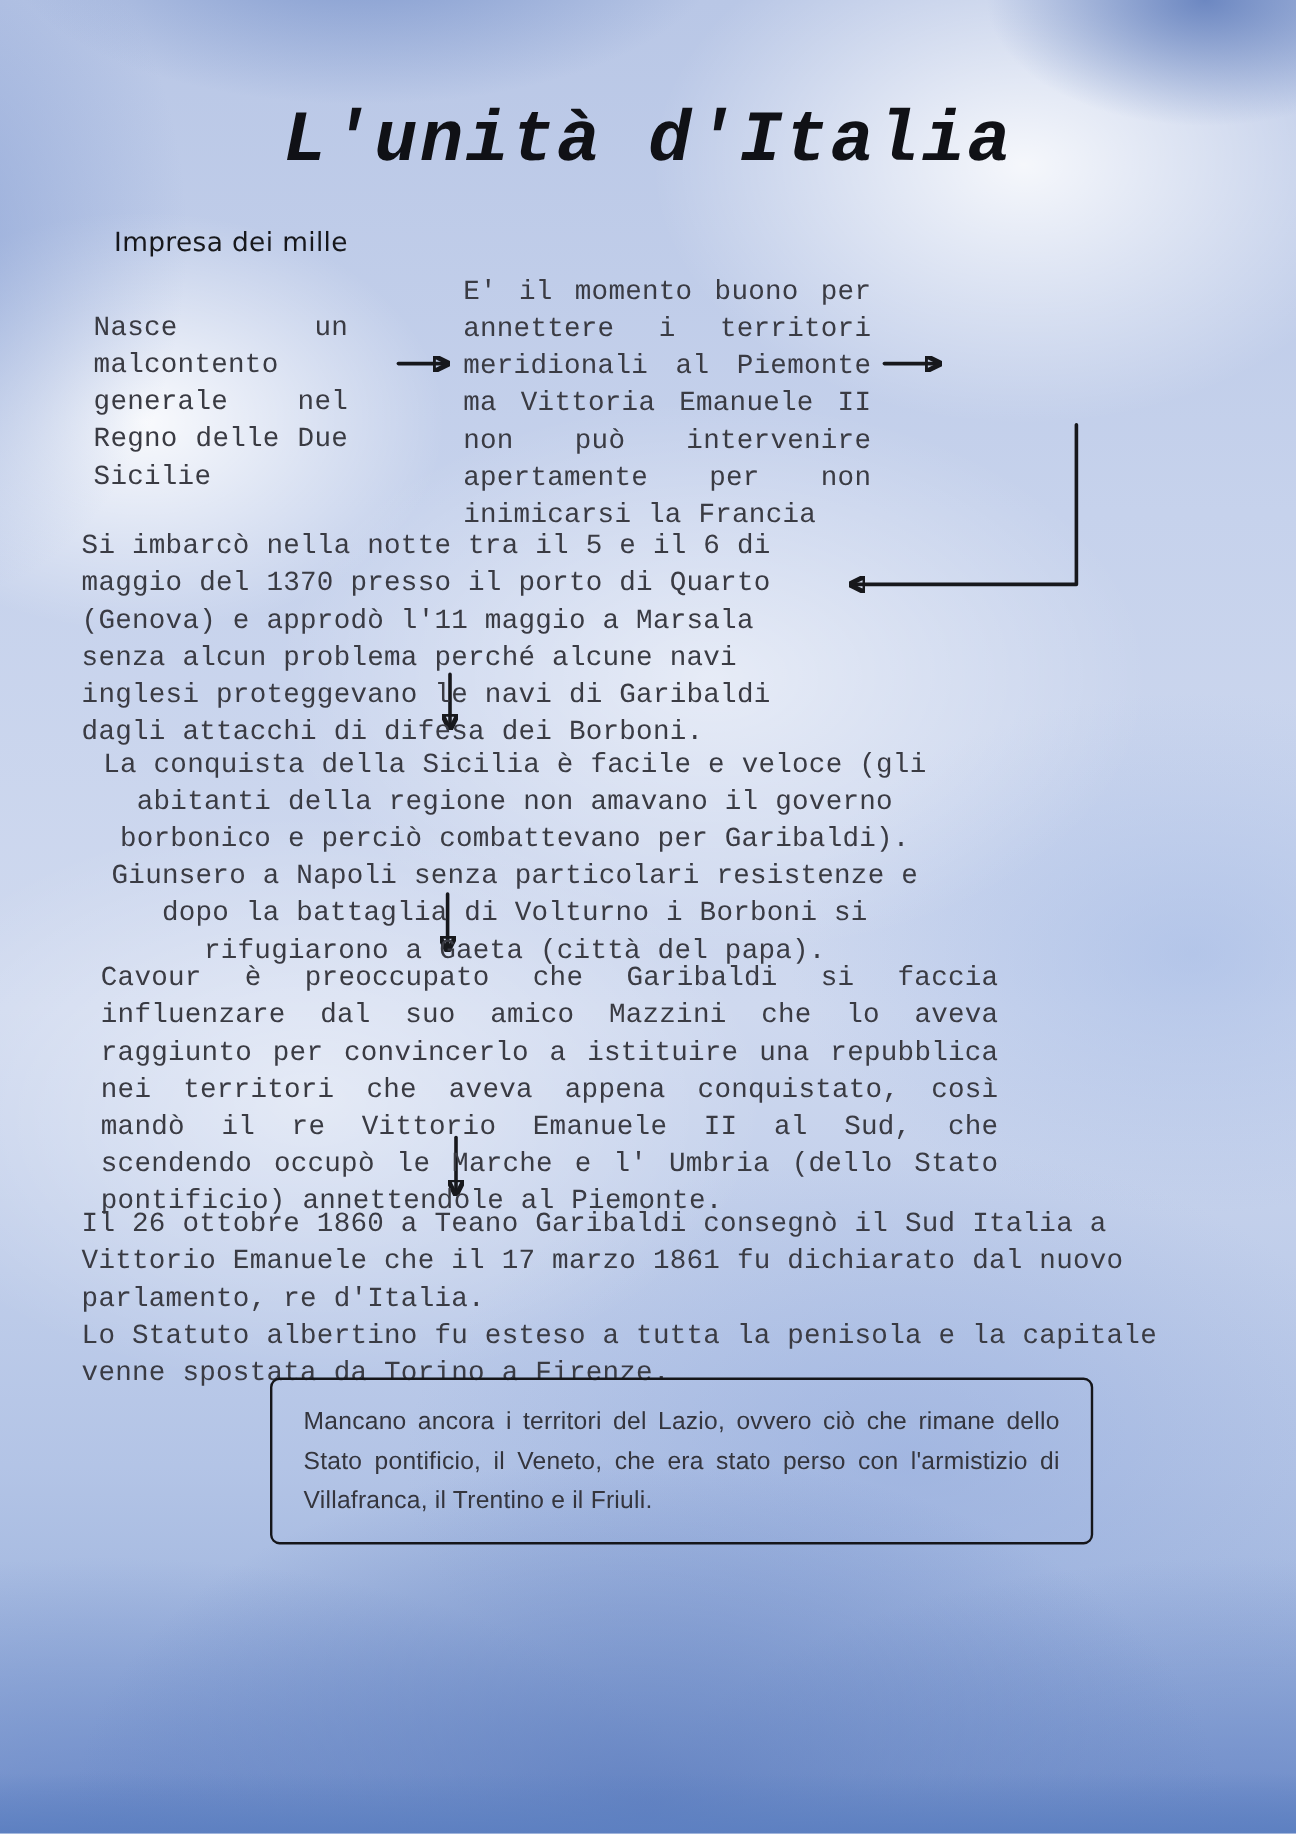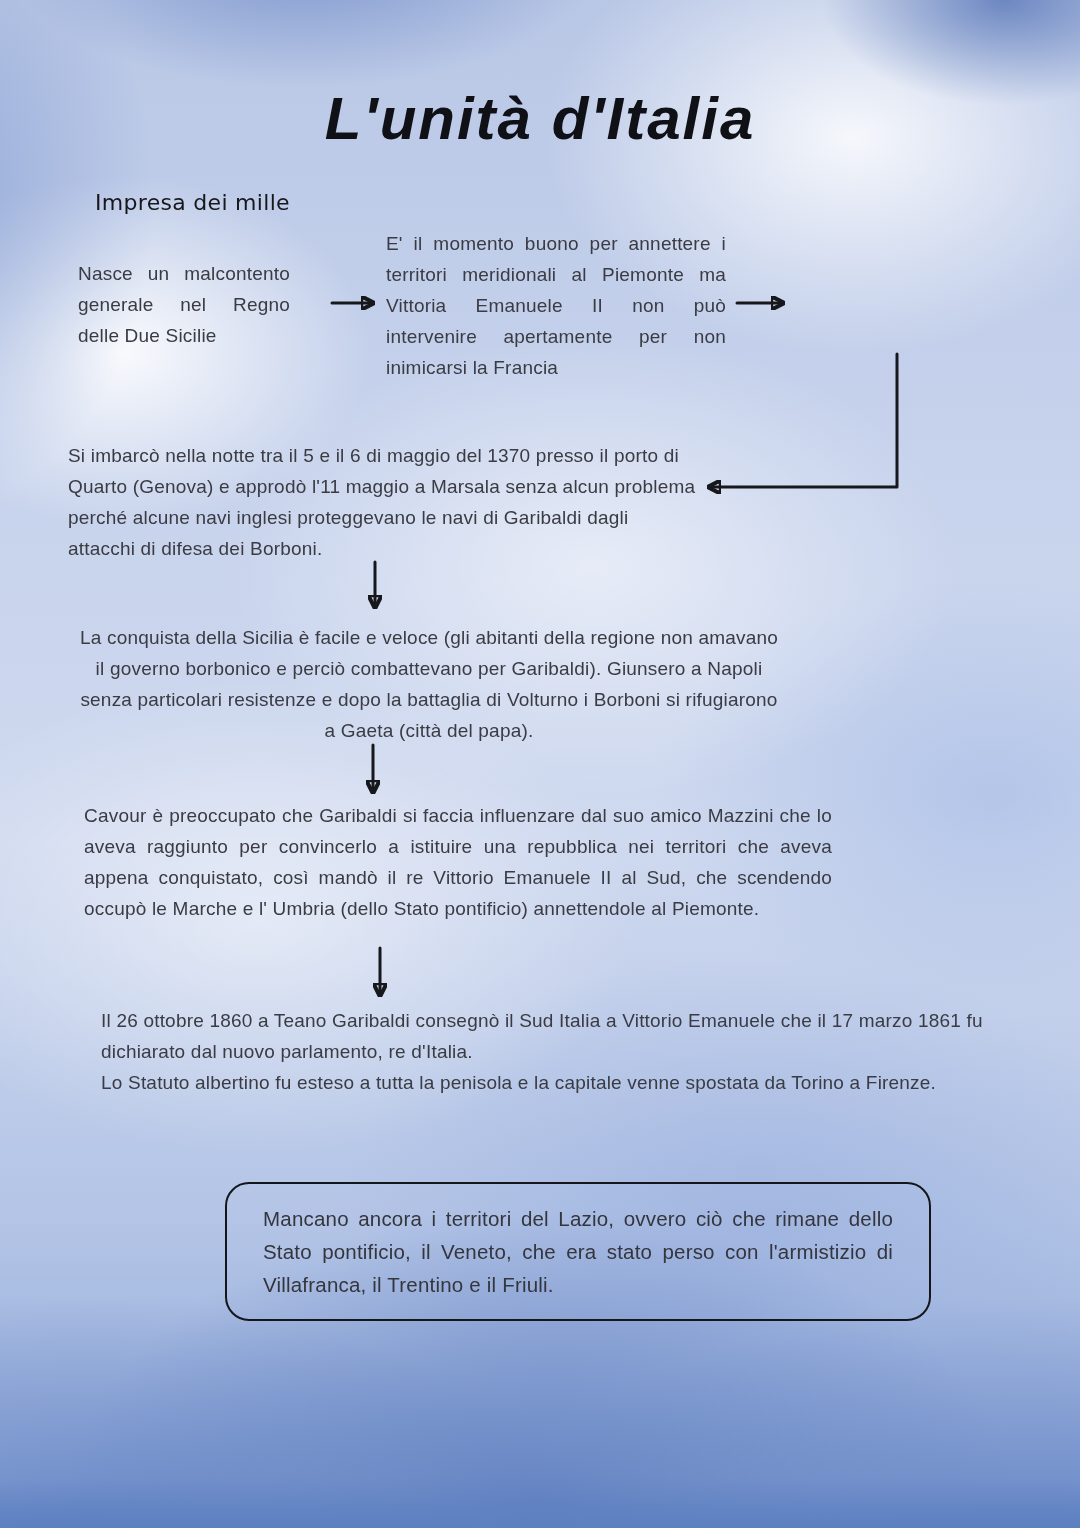--- a/index.html
+++ b/index.html
@@ -25,65 +25,65 @@
       radial-gradient(ellipse 700px 320px at 96% 100%, rgba(99,130,196,.8), rgba(99,130,196,0) 72%),
       radial-gradient(ellipse 600px 380px at 70% 80%, rgba(140,165,218,.45), rgba(140,165,218,0) 70%),
       linear-gradient(180deg, #b9c7e6 0%, #c6d2ec 28%, #cfd9ef 55%, #b3c4e6 80%, #8ea8d7 100%);
   }
   .title {
     position: absolute;
     top: 44px;
     left: 0;
     width: 100%;
     text-align: center;
-    font-family: Liberation Sans, sans-serif;
+    font-family: Liberation Mono, monospace;
     font-style: italic;
     font-weight: bold;
     font-size: 60px;
     letter-spacing: 2px;
     color: #101116;
   }
   .heading {
     position: absolute;
     left: 95px;
     top: 172px;
     font-family: "DejaVu Sans", sans-serif;
     font-weight: normal;
     font-size: 22px;
     letter-spacing: 0.3px;
     color: #17181c;
   }
   .txt {
     position: absolute;
-    font-size: 19px;
+    font-size: 23px;
     line-height: 31px;
     letter-spacing: 0.2px;
+    font-family: Liberation Mono, monospace;
   }
   .just { text-align: justify; }
   .node-left   { left: 78px;  top: 258px; width: 212px; }
   .node-middle { left: 386px; top: 228px; width: 340px; }
   .node-right  { left: 797px; top: 258px; width: 202px; }
   .para-1 { left: 68px; top: 440px; width: 628px; }
   .para-2 { left: 79px; top: 622px; width: 700px; text-align: center; }
   .para-3 { left: 68px; top: 800px; width: 748px; margin-left: 16px; }
-  .para-4 { left: 68px; top: 1005px; width: 960px; margin-left: 33px; }
+  .para-4 { left: 68px; top: 1005px; width: 960px; }
   .note-box {
     position: absolute;
     left: 225px;
     top: 1148px;
     width: 630px;
-    padding: 18px 36px;
+    padding: 18px 26px;
     border: 2.5px solid #15161a;
-    border-radius: 24px;
+    border-radius: 8px;
     font-size: 20.5px;
     line-height: 33px;
     letter-spacing: 0.2px;
     color: #34353d;
     text-align: justify;
-    margin-top: 34px;
   }
   .arrows {
     position: absolute;
     inset: 0;
     width: 100%;
     height: 100%;
     pointer-events: none;
   }
   .arrows path {
     fill: none;

